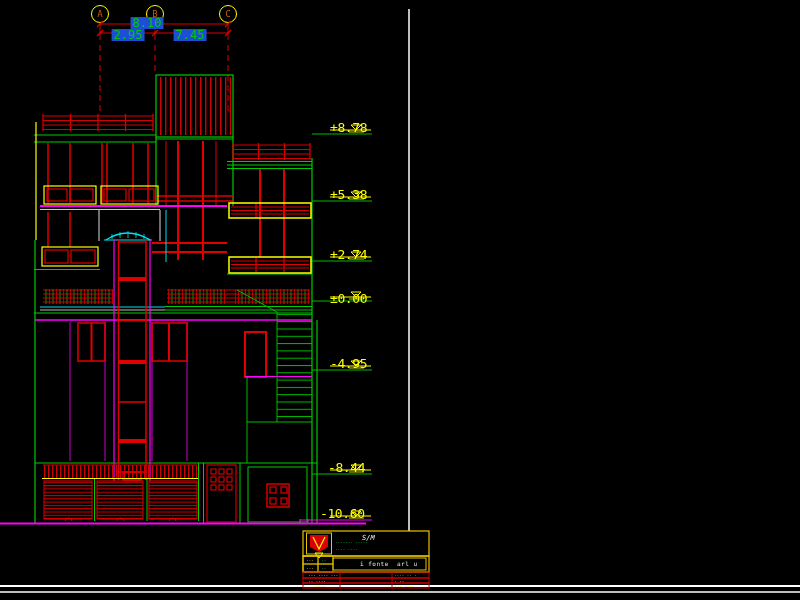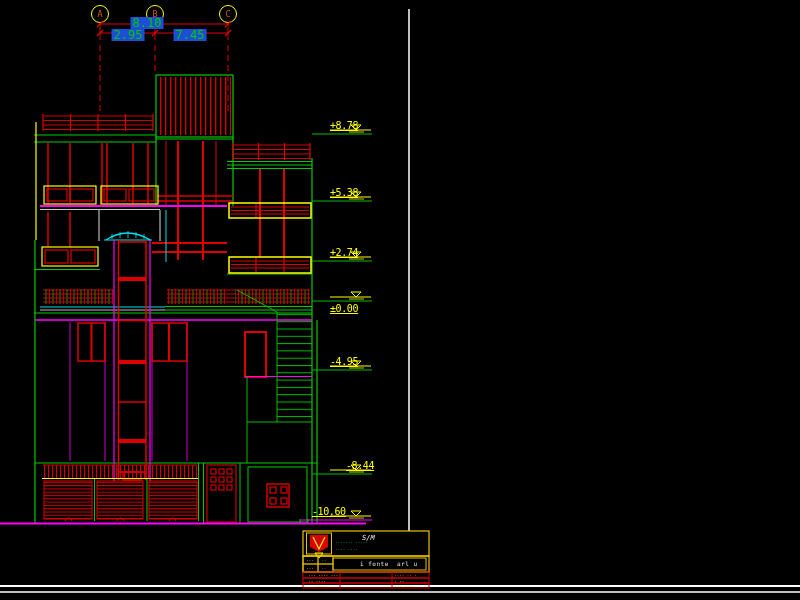--- a/index.html
+++ b/index.html
@@ -3,21 +3,21 @@
 <meta charset="utf-8">
 <style>
   html,body{margin:0;padding:0;background:#000;}
   .stage{position:relative;width:800px;height:600px;background:#000;overflow:hidden;
          font-family:"DejaVu Sans Mono",monospace;}
   svg{position:absolute;left:0;top:0;}
   .t{position:absolute;white-space:pre;line-height:1;font-family:"DejaVu Sans Mono",monospace;}
   .ctr{transform:translateX(-50%);}
   .grid-letter{color:#c75a10;font-size:9px;}
   .dim{color:#00cc00;font-size:12px;background:#1d4ed8;padding:0 2px;}
-  .elev{color:#ffff00;font-size:10px;letter-spacing:-0.4px;text-decoration:underline;}
+  .elev{color:#ffff00;font-size:13px;letter-spacing:-0.4px;}
   .tb-white{color:#f2f2f2;font-size:7px;}
   .tb-green{color:#00bb44;font-size:5px;letter-spacing:-0.5px;}
   .tb-yellow{color:#e8c400;font-size:5px;letter-spacing:-0.5px;}
   .tb-red{color:#ff7040;font-size:5px;letter-spacing:-0.5px;}
   .tb-doc{color:#e8e8d8;font-size:6px;letter-spacing:0.5px;}
 </style>
 </head>
 <body>
 
 <div class="stage">
@@ -372,24 +372,24 @@
 <span class="t grid-letter ctr" style="left:155px;top:10px;">B</span>
 <span class="t grid-letter ctr" style="left:228px;top:10px;">C</span>
 
 <span class="t dim ctr" style="left:147px;top:17px;">8.10</span>
 <span class="t dim ctr" style="left:128px;top:28.5px;">2.95</span>
 <span class="t dim ctr" style="left:190px;top:28.5px;">7.45</span>
 
 <span class="t elev" style="left:330px;top:121px;">+8.78</span>
 <span class="t elev" style="left:330px;top:188px;">+5.38</span>
 <span class="t elev" style="left:330px;top:248px;text-align:right;">+2.74</span>
-<span class="t elev" style="left:330px;top:304px;">±0.00</span>
+<span class="t elev" style="left:330px;top:292px;">±0.00</span>
 <span class="t elev" style="left:330px;top:357px;">-4.95</span>
-<span class="t elev" style="left:346px;top:461px;">-8.44</span>
-<span class="t elev" style="left:312px;top:507px;">-10.60</span>
+<span class="t elev" style="left:328px;top:461px;">-8.44</span>
+<span class="t elev" style="left:320px;top:507px;">-10.60</span>
 
 <span class="t tb-white" style="left:362px;top:535px;font-style:italic;">S/M</span>
 <span class="t tb-green" style="left:335px;top:540px;">······· ·····</span>
 <span class="t tb-green" style="left:335px;top:546.5px;">···· ····</span>
 <span class="t tb-doc" style="left:360px;top:561px;">i fonte  arl u</span>
 <span class="t tb-yellow" style="left:306px;top:558px;">···</span>
 <span class="t tb-green" style="left:321px;top:558px;">··</span>
 <span class="t tb-yellow" style="left:306px;top:566px;">···</span>
 <span class="t tb-green" style="left:321px;top:566px;">··</span>
 <span class="t tb-yellow" style="left:308px;top:573px;">··· ···· ···</span>

